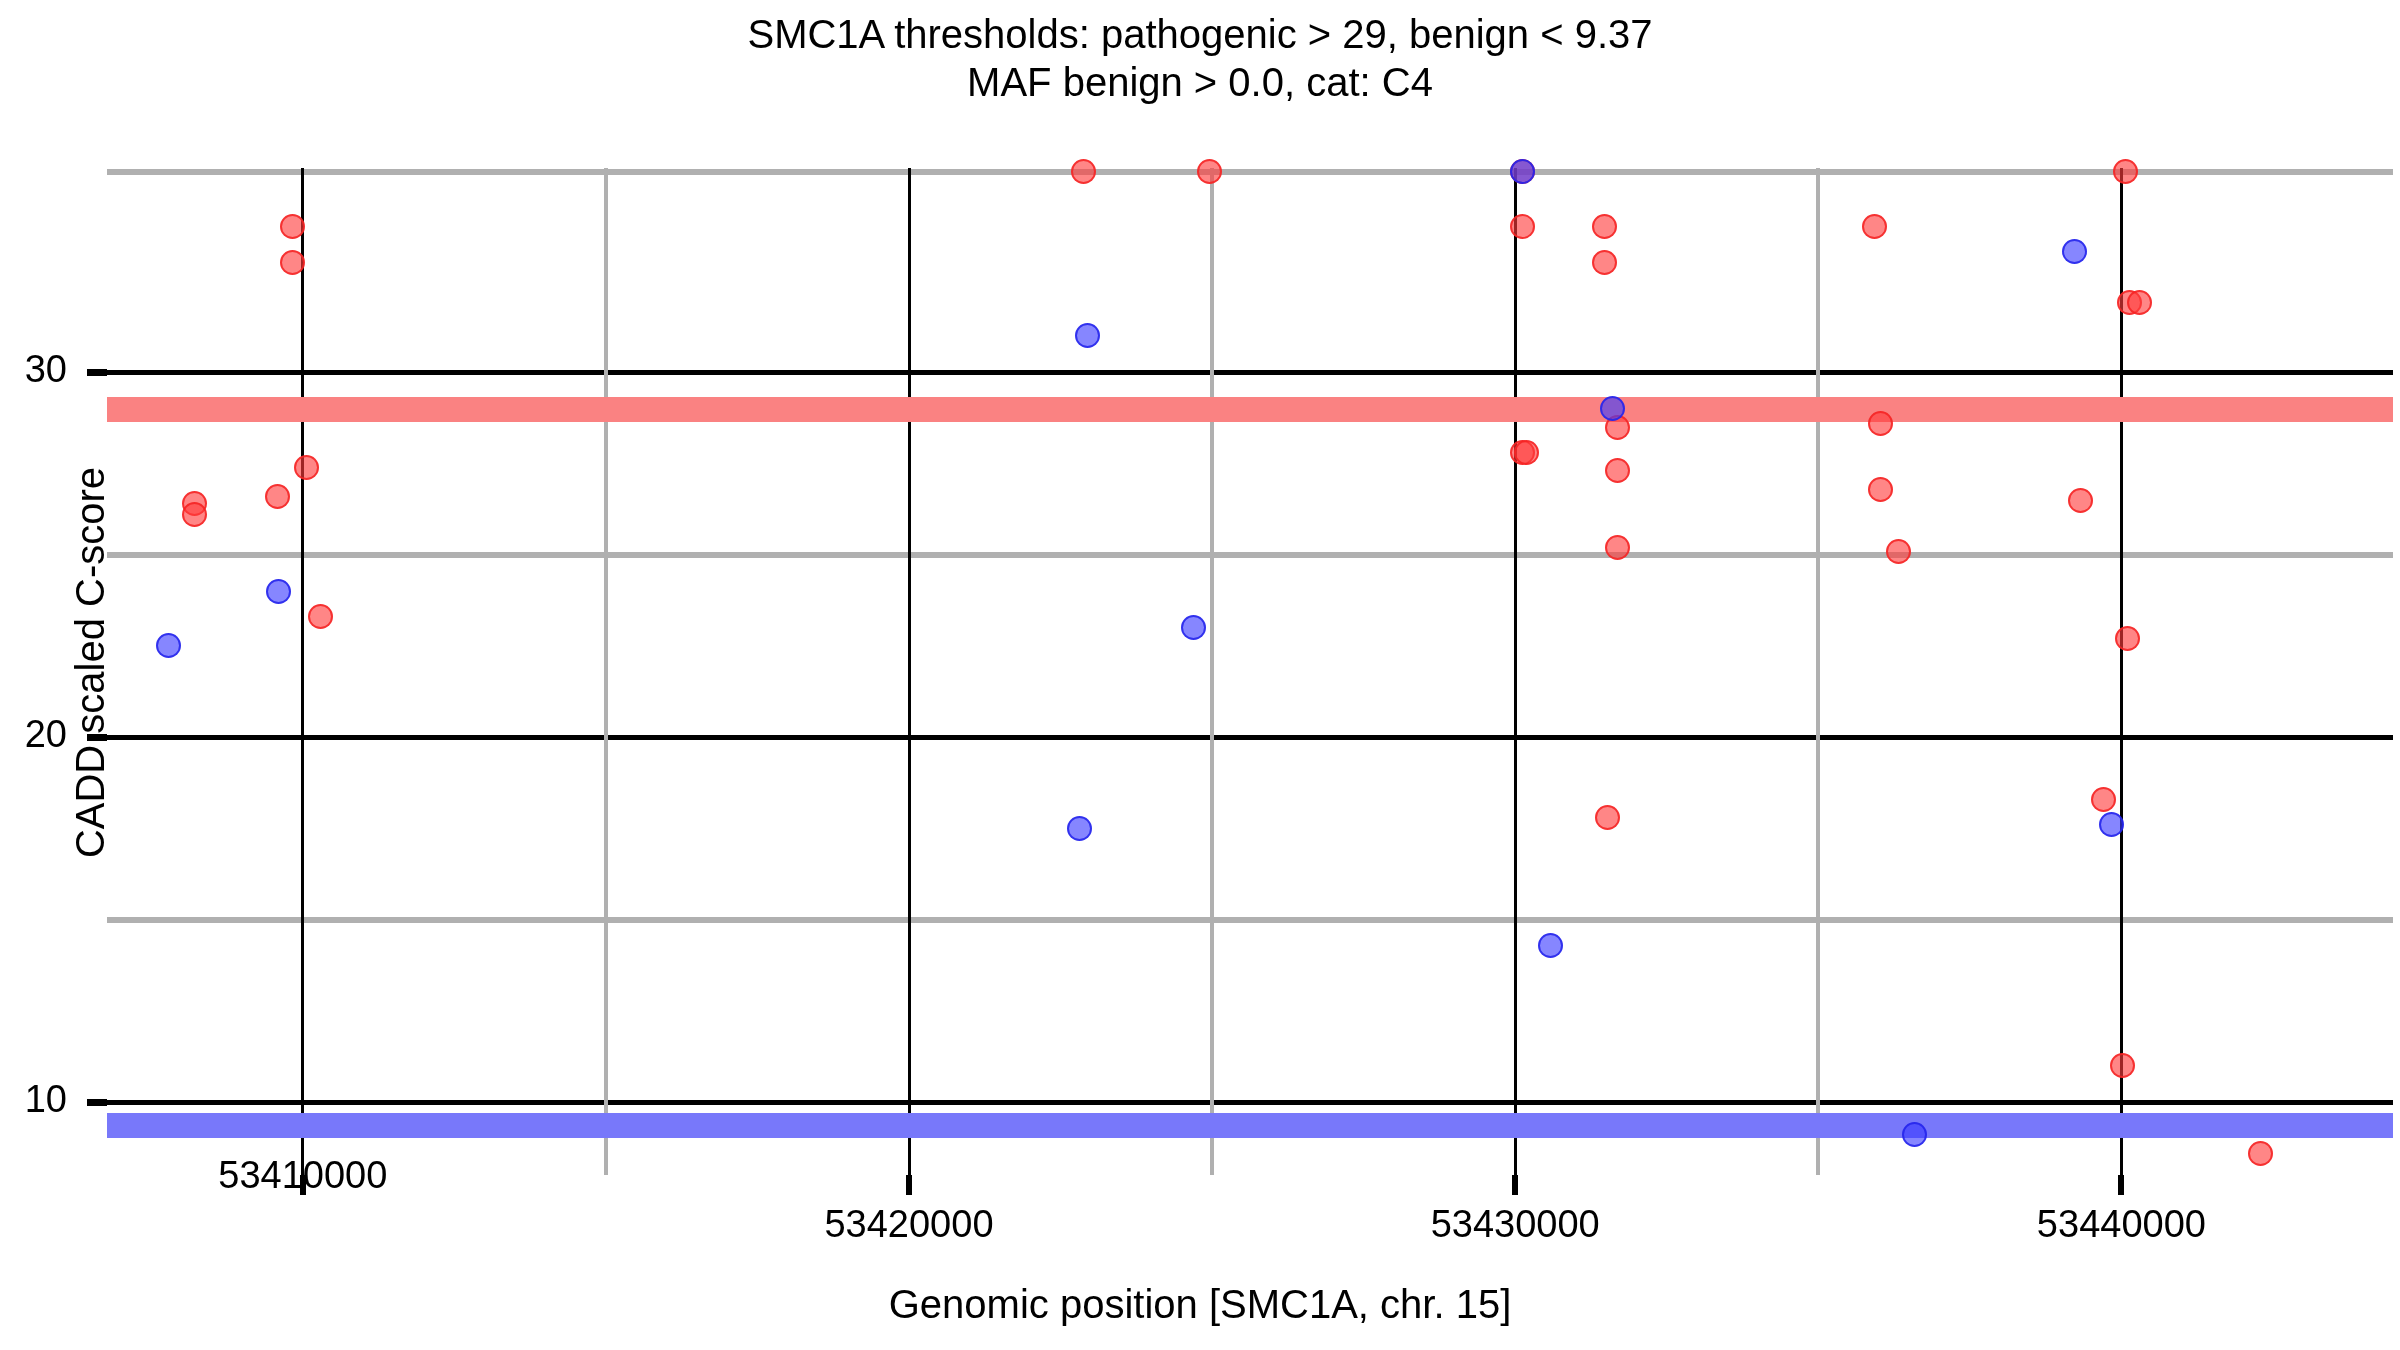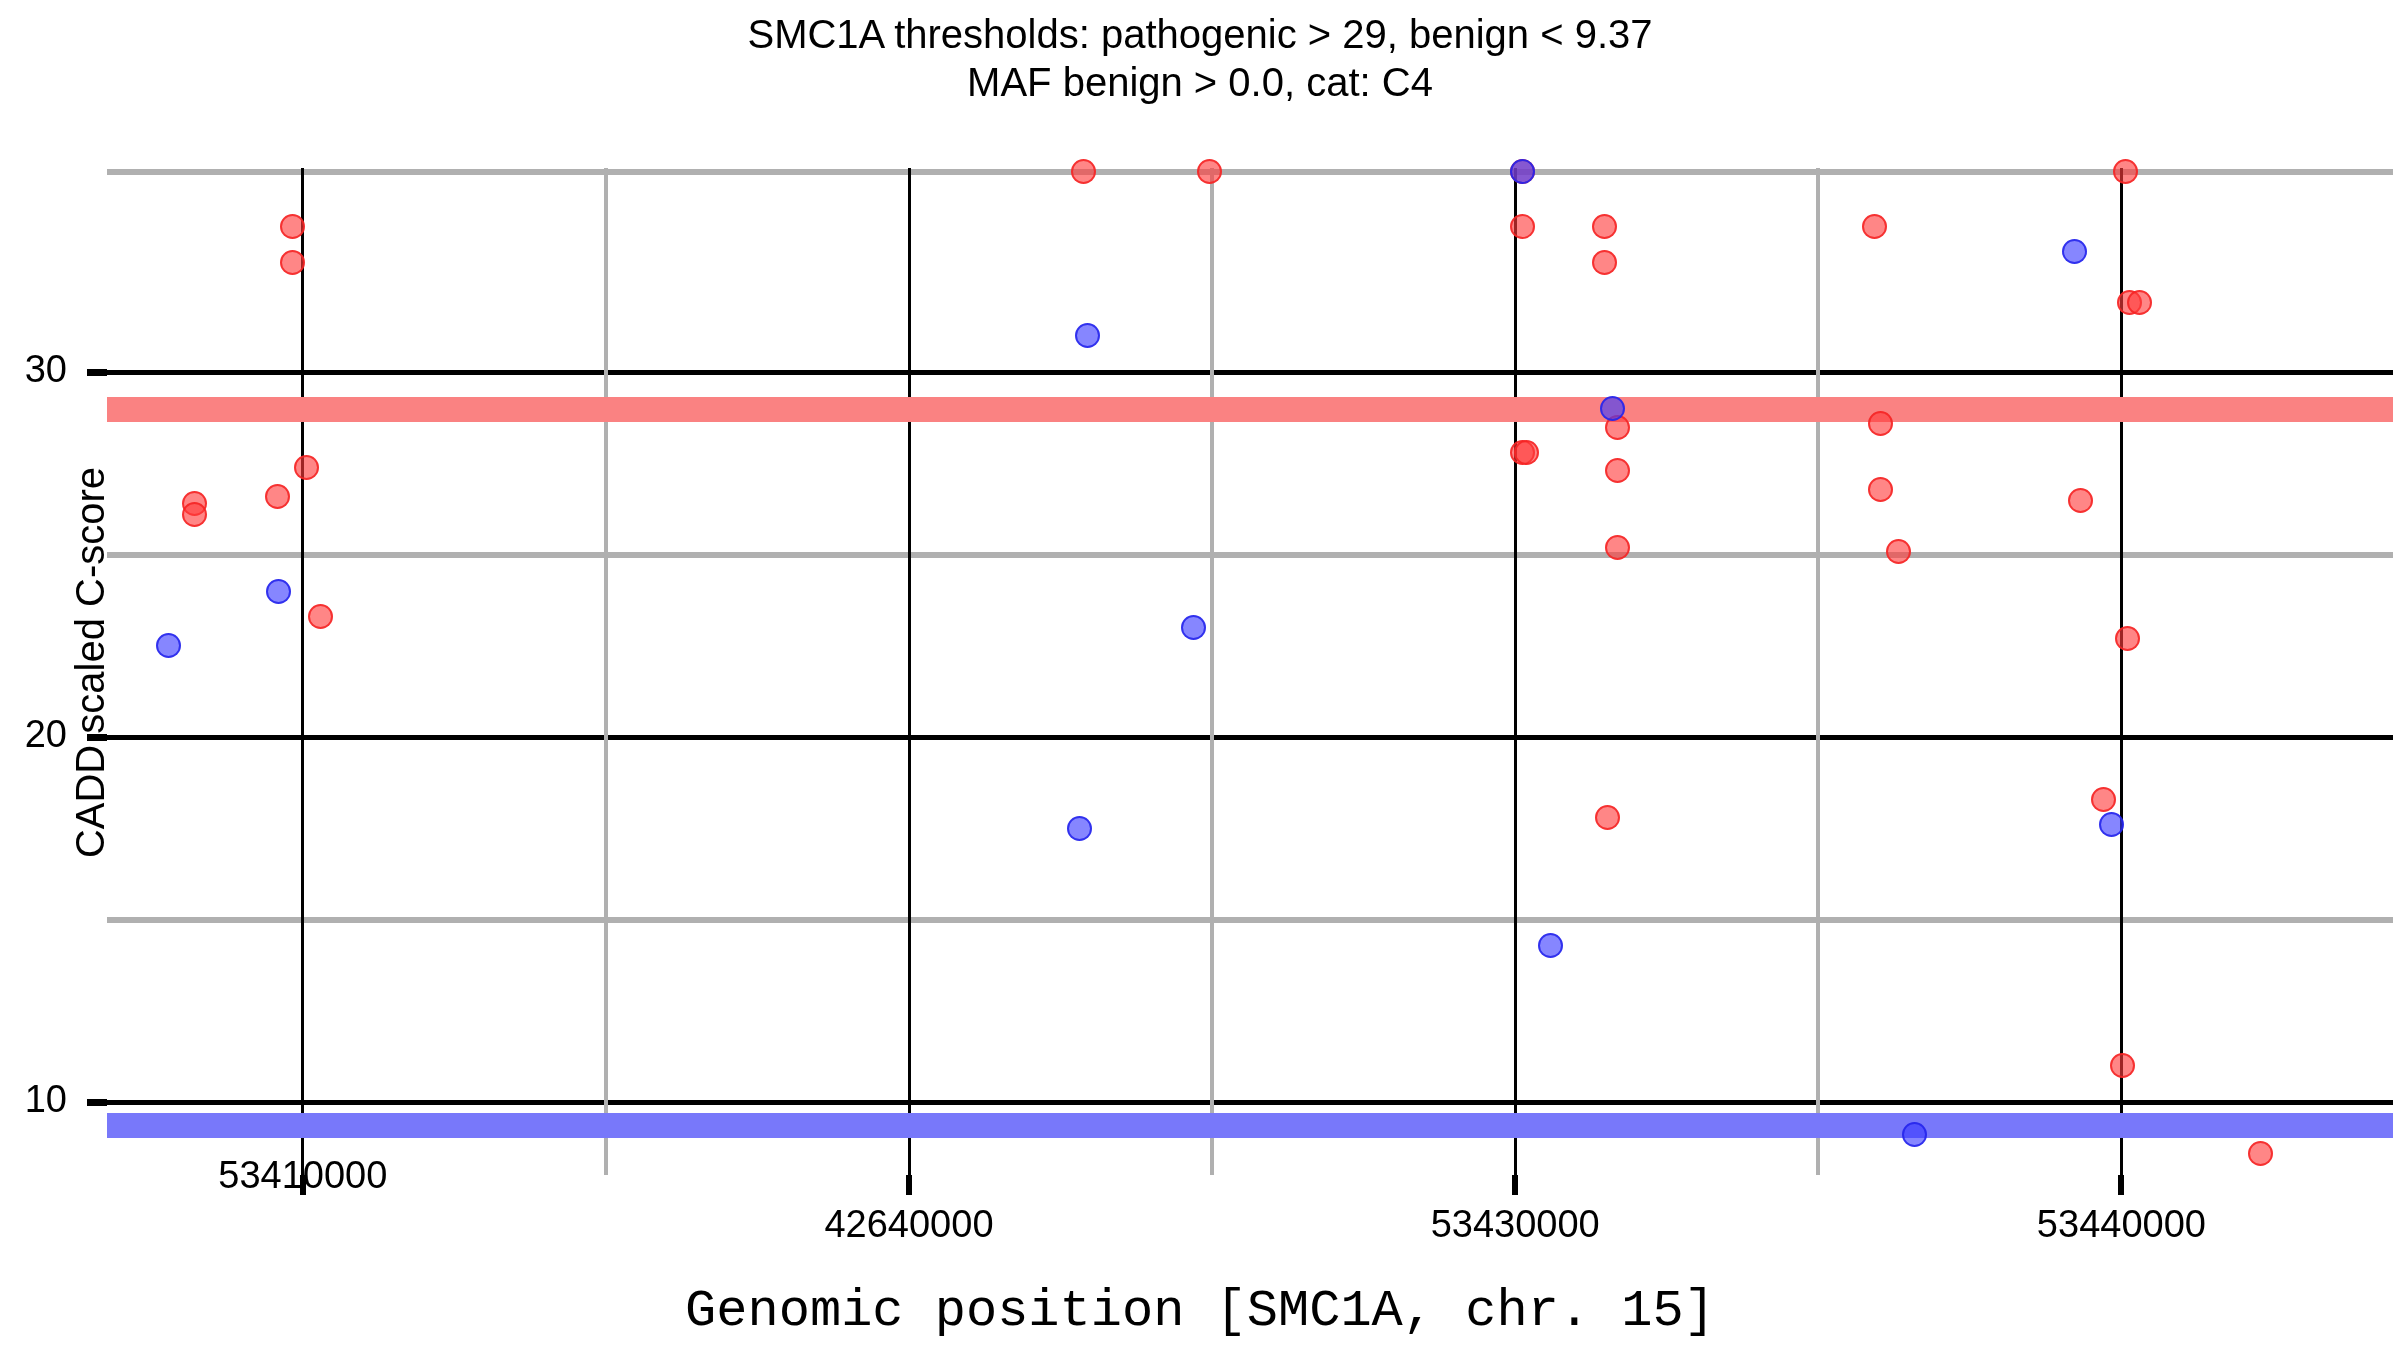--- a/index.html
+++ b/index.html
@@ -34,23 +34,22 @@
     color: #000000;
     white-space: nowrap;
   }
   
   #xlabel {
     position: absolute;
     left: 0;
     top: 1282px;
     width: 2400px;
     text-align: center;
-    font-size: 52px;
-    color: #000000;
-    font-family: Liberation Mono, monospace;
+    font-size: 40px;
+    color: #000000;
   }
   #ylabel {
     position: absolute;
     left: -360px;
     top: 640px;
     width: 900px;
     text-align: center;
     font-size: 40px;
     color: #000000;
     transform: rotate(-90deg);
@@ -222,18 +221,18 @@
 
 <div class="ytick-mark" style="left: 87px; top: 1098.53px;"></div>
     <div class="ytick-label" style="left: -53px; top: 1078.03px;">10</div>
     <div class="ytick-mark" style="left: 87px; top: 733.674px;"></div>
     <div class="ytick-label" style="left: -53px; top: 713.174px;">20</div>
     <div class="ytick-mark" style="left: 87px; top: 368.819px;"></div>
     <div class="ytick-label" style="left: -53px; top: 348.319px;">30</div>
     <div class="xtick-mark" style="left: 299.804px; top: 1175px;"></div>
     <div class="xtick-label" style="left: 302.804px; top: 1154px;">53410000</div>
     <div class="xtick-mark" style="left: 906.01px; top: 1175px;"></div>
-    <div class="xtick-label" style="left: 909.01px; top: 1203px;">42640000</div>
+    <div class="xtick-label" style="left: 909.01px; top: 1203px;">53420000</div>
     <div class="xtick-mark" style="left: 1512.21px; top: 1175px;"></div>
     <div class="xtick-label" style="left: 1515.21px; top: 1203px;">53430000</div>
     <div class="xtick-mark" style="left: 2118.42px; top: 1175px;"></div>
     <div class="xtick-label" style="left: 2121.42px; top: 1203px; text-align: center;">53440000</div>
   </div>
 
 </body></html>

